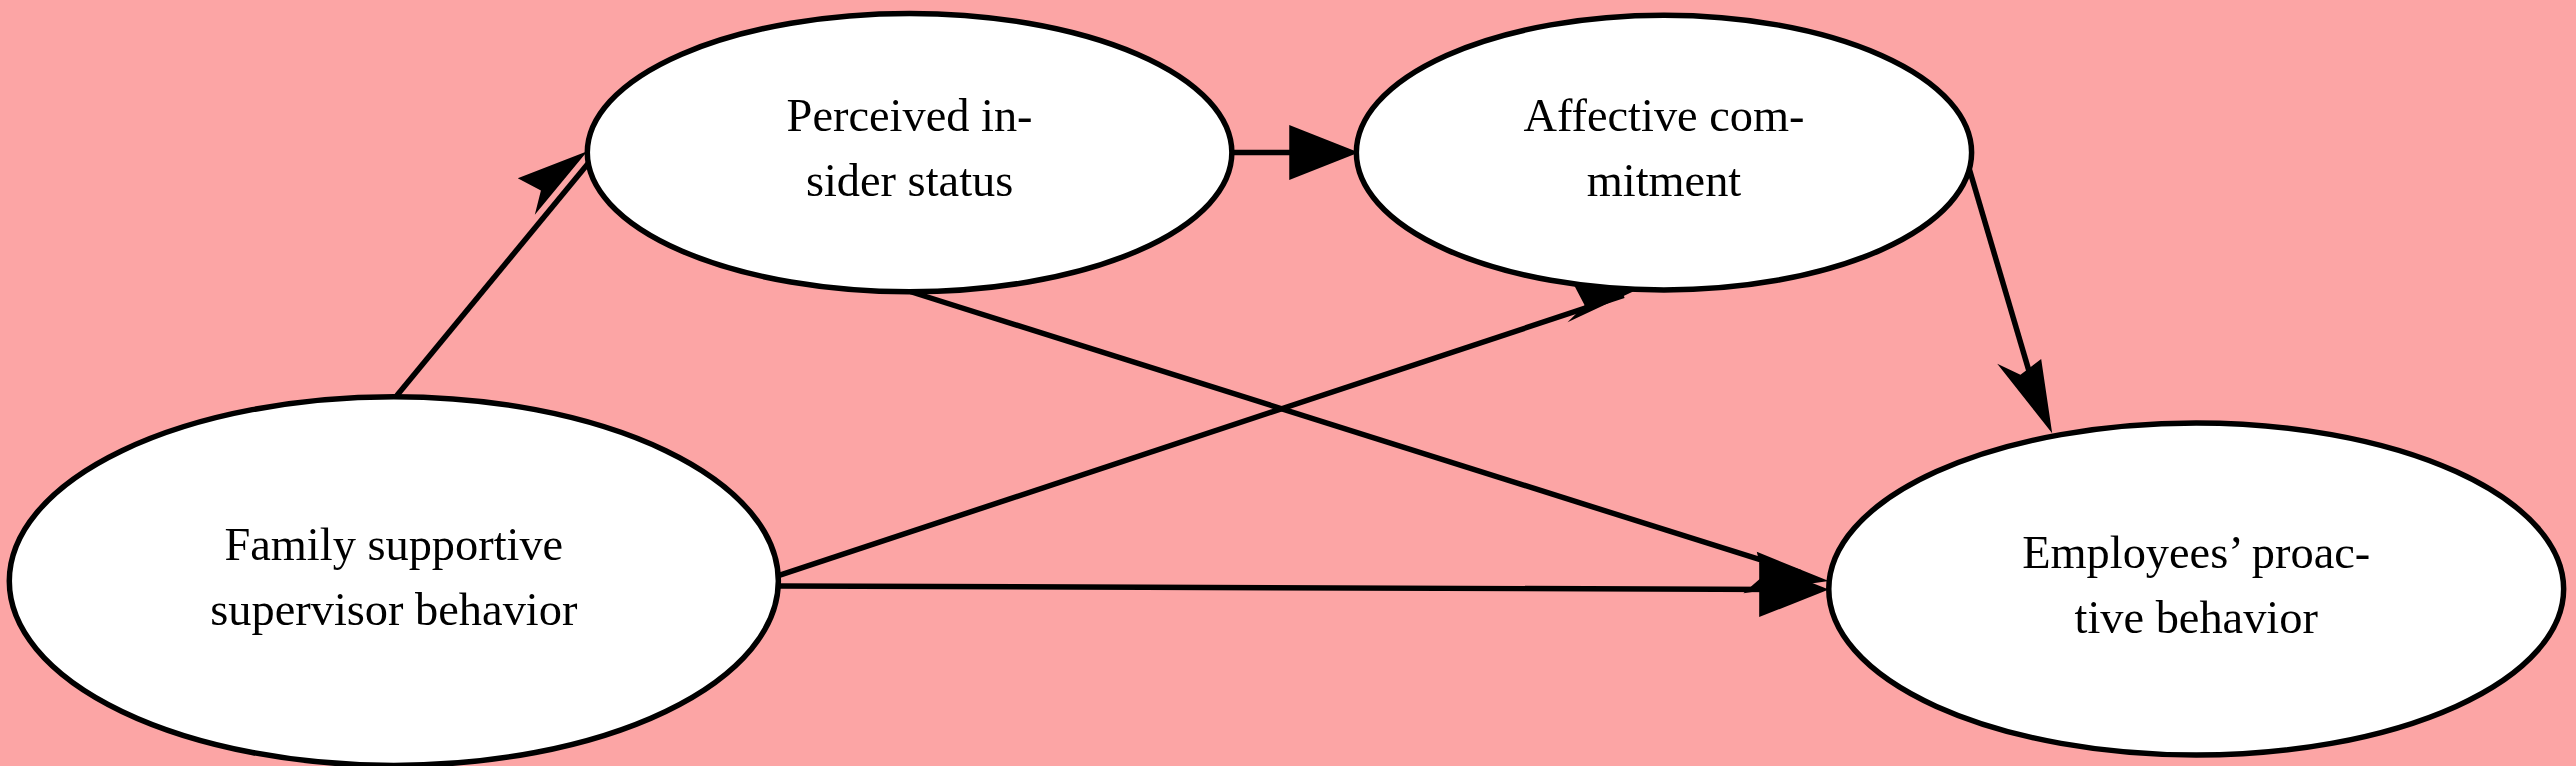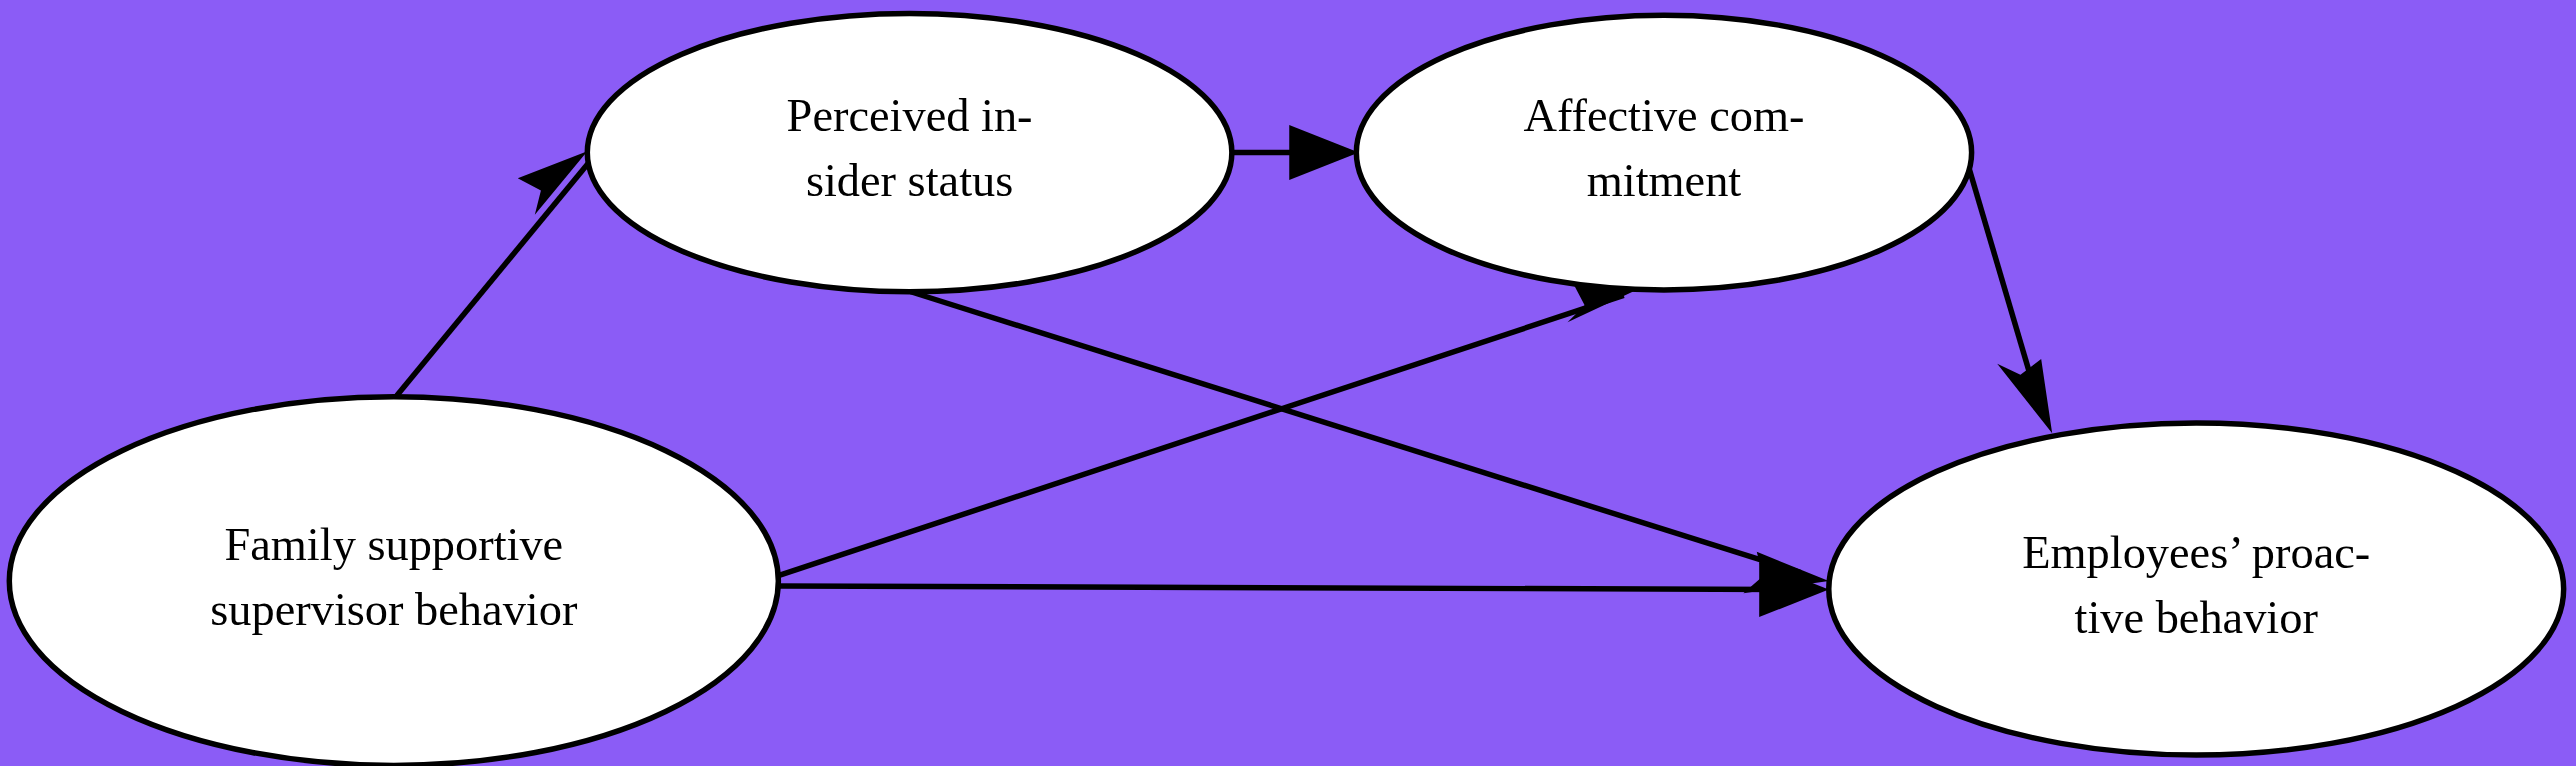--- a/index.html
+++ b/index.html
@@ -8,21 +8,21 @@
     padding: 0;
     background: #ffffff;
   }
   body {
     font-family: "Liberation Serif", "DejaVu Serif", serif;
   }
   #diagram-root {
     position: relative;
     width: 2576px;
     height: 766px;
-    background: #8b5cf6;
+    background: #fca5a5;
     overflow: hidden;
   }
   #model-svg {
     display: block;
     width: 2576px;
     height: 766px;
   }
   .node-ellipse {
     fill: #ffffff;
     stroke: #000000;

